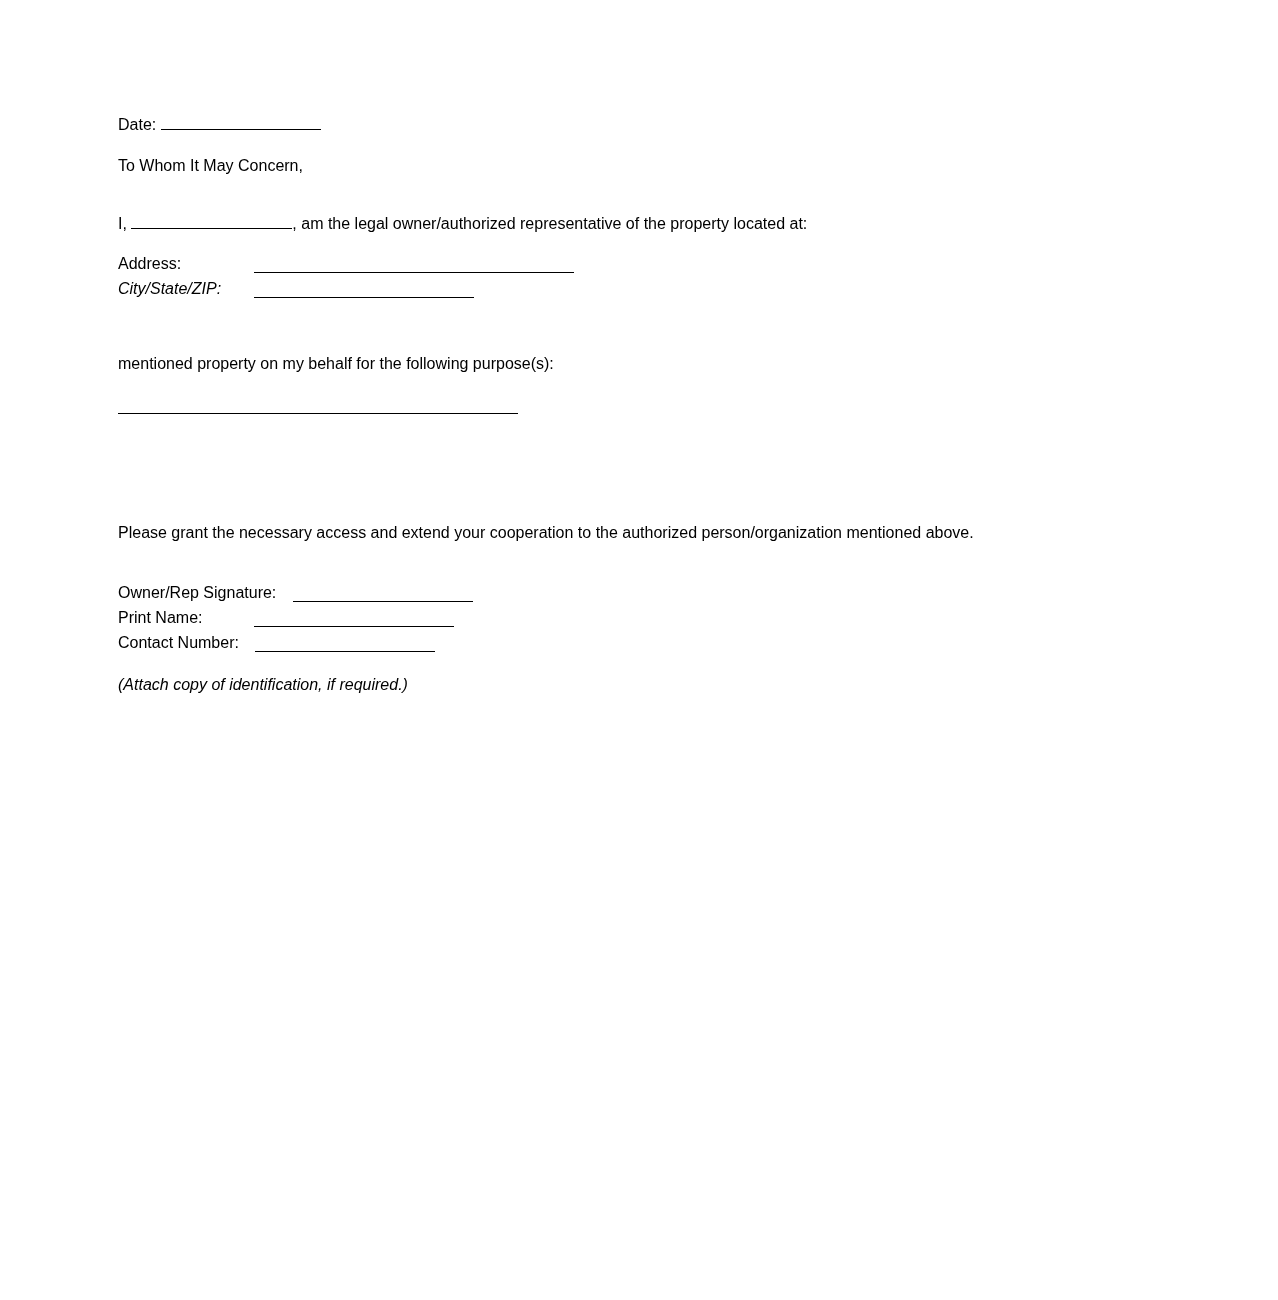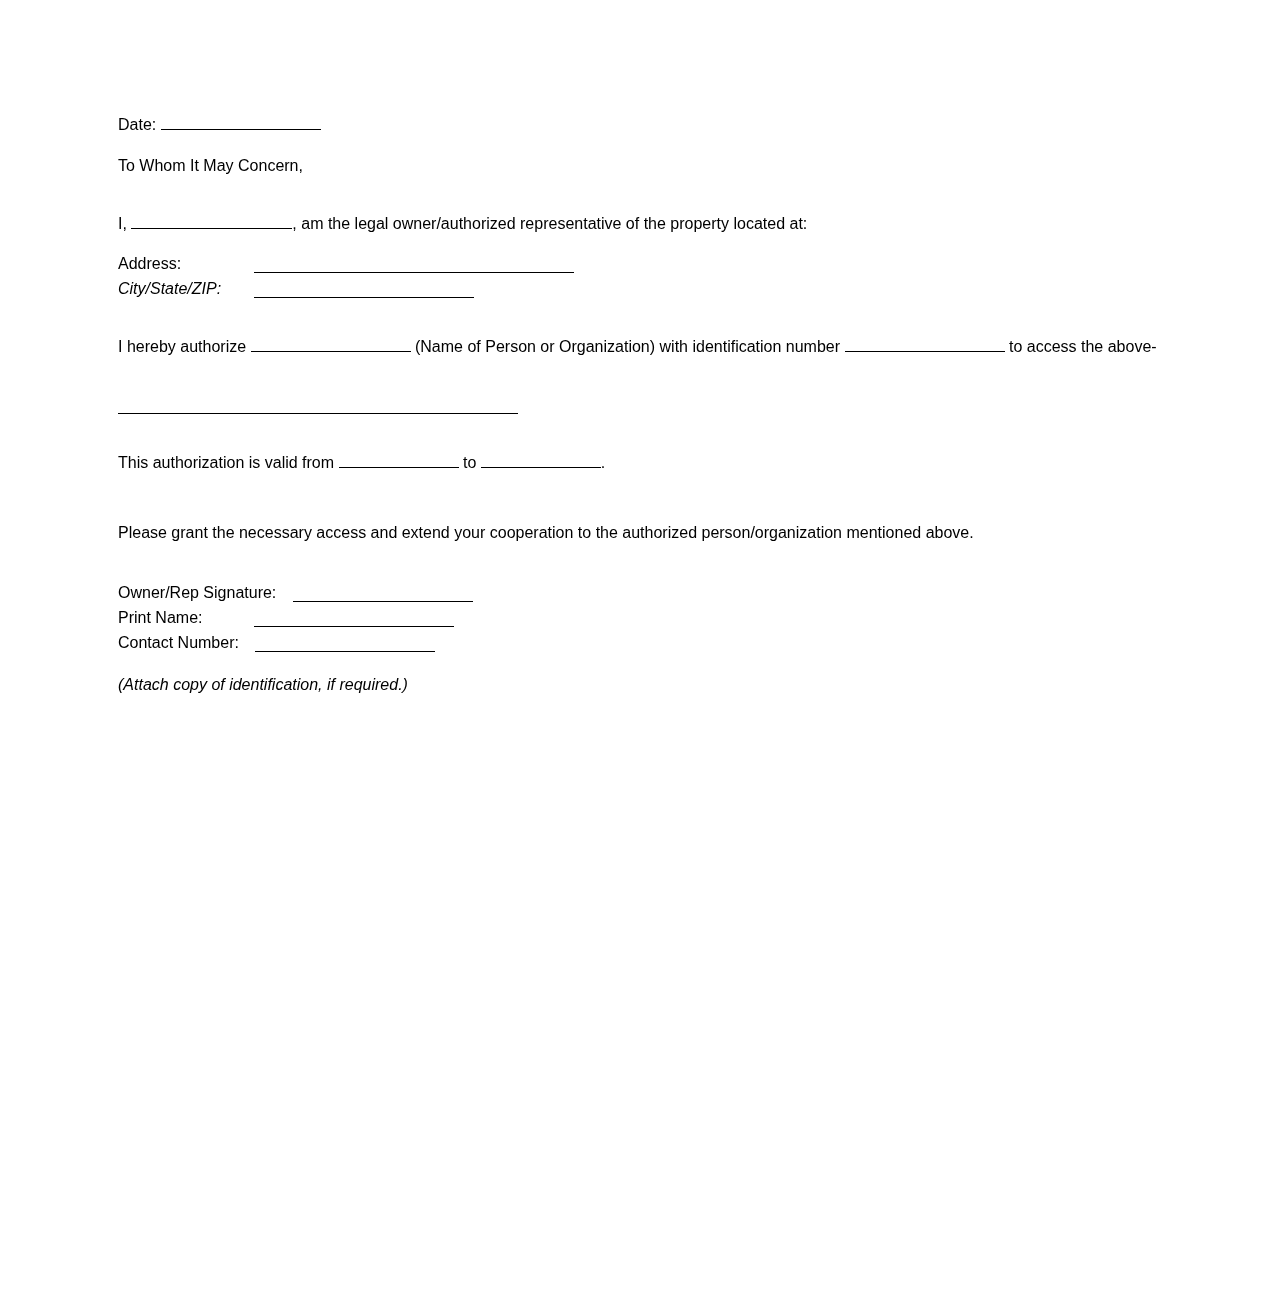--- a/index.html
+++ b/index.html
@@ -30,36 +30,24 @@
     <span>I,</span>
     <span class="blank" style="width:161px;"></span><span>, am the legal owner/authorized representative of the property located at:</span>
   </div>
 
   <div class="lbl" style="top:255px;">Address:</div>
   <div class="fld" style="left:242px; top:271px; width:320px;"></div>
 
   <div class="lbl" style="top:280px;font-style:italic;">City/State/ZIP:</div>
   <div class="fld" style="left:242px; top:296px; width:220px;"></div>
 
-  <div class="line" style="top:337px;">
-    <span>I hereby authorize</span>
-    <span class="blank" style="width:160px;"></span>
-    <span>(Name of Person or Organization) with identification number</span>
-    <span class="blank" style="width:160px;"></span>
-    <span>to access the above-</span>
-  </div>
+  <div class="line" style="top:355px;">mentioned property on my behalf for the following purpose(s):</div>
 
   <div class="fld" style="left:106px; top:412px; width:400px;"></div>
 
-  <div class="line" style="top:453px;">
-    <span>This authorization is valid from</span>
-    <span class="blank" style="width:120px;"></span>
-    <span>to</span>
-    <span class="blank" style="width:120px;"></span><span>.</span>
-  </div>
 
   <div class="line" style="top:503px;margin-top:21px;">Please grant the necessary access and extend your cooperation to the authorized person/organization mentioned above.</div>
 
   <div class="lbl" style="top:584px;">Owner/Rep Signature:</div>
   <div class="fld" style="left:281px; top:600px; width:180px;"></div>
 
   <div class="lbl" style="top:609px;">Print Name:</div>
   <div class="fld" style="left:242px; top:625px; width:200px;"></div>
 
   <div class="lbl" style="top:634px;">Contact Number:</div>

